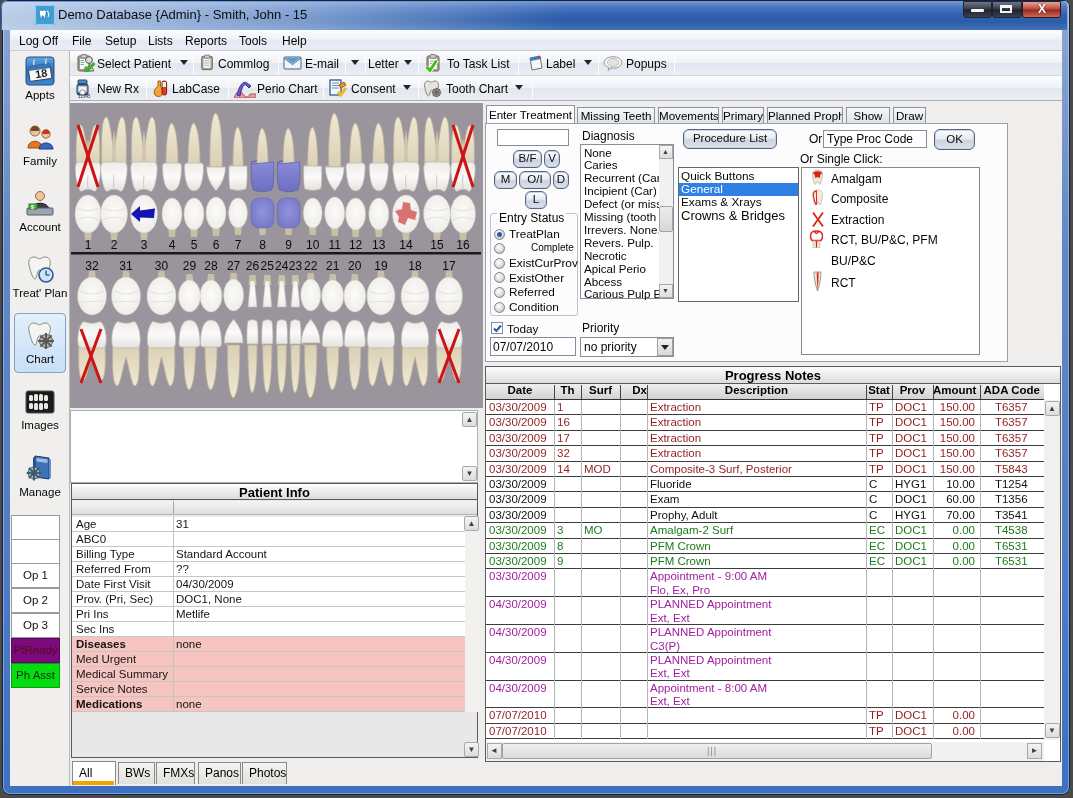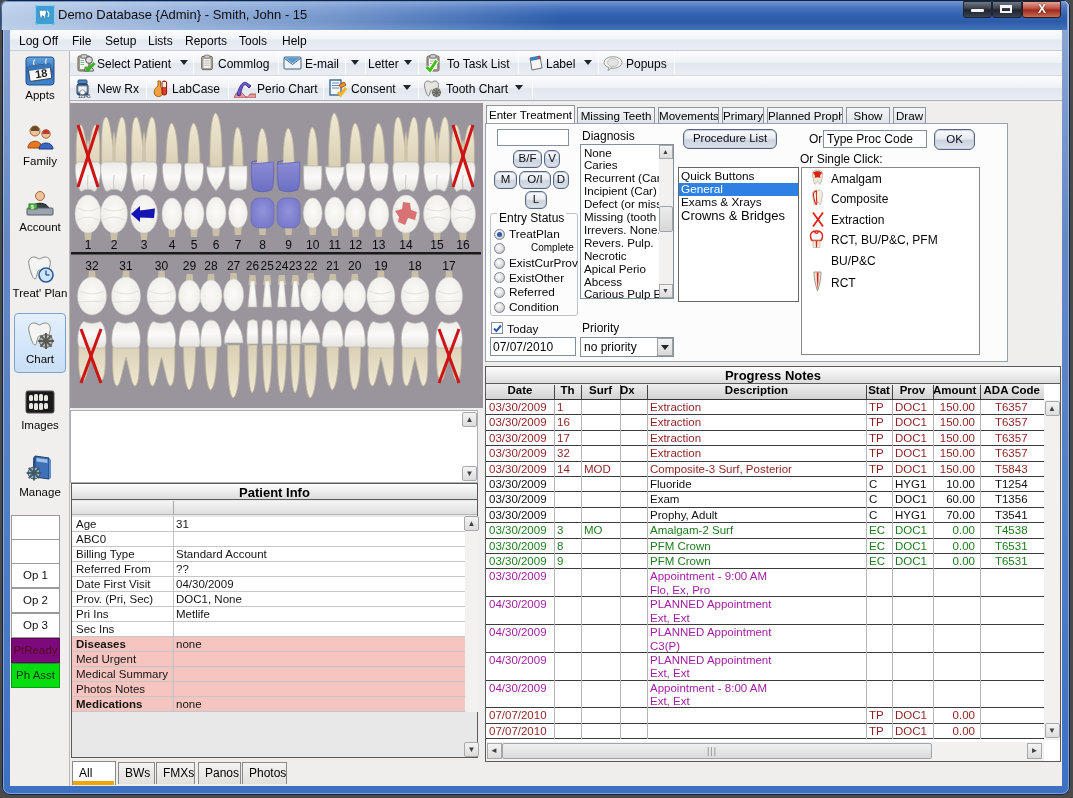--- a/index.html
+++ b/index.html
@@ -576,21 +576,21 @@
   </div>
 <div class="pirow pink" style="top:651.9499999999996px">
     <span class="lab" style="">Med Urgent</span>
     <span class="val"></span>
   </div>
 <div class="pirow pink" style="top:666.9999999999995px">
     <span class="lab" style="">Medical Summary</span>
     <span class="val"></span>
   </div>
 <div class="pirow pink" style="top:682.0499999999995px">
-    <span class="lab" style="">Photos Notes</span>
+    <span class="lab" style="">Service Notes</span>
     <span class="val"></span>
   </div>
 <div class="pirow pink" style="top:697.0999999999995px">
     <span class="lab" style="font-weight:bold;">Medications</span>
     <span class="val">none</span>
   </div>
 <div style="left:173px;top:516px;width:1px;height:196px;position:absolute;background:#c2c2c2"></div>
 <div style="left:464.5px;top:516px;width:14px;height:196px;position:absolute;background:#f2f1f0"></div>
 <div class="scrollbtn" style="left:464px;top:516px">▲</div>
 <div class="scrollbtn" style="left:464px;top:742px">▼</div>
@@ -700,21 +700,21 @@
     <path d="M2,1 L9,1 C9,6 8,13 5.5,20 C3,13 2,6 2,1 Z" fill="#efe9dc" stroke="#8a8270" stroke-width="0.8"></path>
 <path d="M4.8,1.5 L6.6,1.5 C6.6,7 6.3,13 5.7,18.5 C5,13 4.8,7 4.8,1.5 Z" fill="#dd2212"></path>
   </svg>
 <div style="left:831px;top:276px;font-size:12px;color:#060606;position:absolute">RCT</div>
 <div id="pnpanel"></div>
 <div id="pntitle">Progress Notes</div>
 <div id="pnheader">
     <div style="left:0px;top:0px;width:68px;text-align:center;position:absolute">Date</div>
     <div style="left:68px;top:0px;width:27px;text-align:center;position:absolute">Th</div>
     <div style="left:95px;top:0px;width:39px;text-align:center;position:absolute">Surf</div>
-    <div style="left:134px;top:0px;width:27px;text-align:left;position:absolute">Dx</div>
+    <div style="left:134px;top:0px;width:27px;text-align:right;position:absolute">Dx</div>
     <div style="left:161px;top:0px;width:219px;text-align:center;position:absolute">Description</div>
     <div style="left:380px;top:0px;width:26px;text-align:center;position:absolute">Stat</div>
     <div style="left:406px;top:0px;width:41px;text-align:center;position:absolute">Prov</div>
     <div style="left:447px;top:0px;width:47px;text-align:left;position:absolute">Amount</div>
     <div style="left:494px;top:0px;width:63.5px;text-align:center;position:absolute">ADA Code</div>
   </div>
 <div style="left:554px;top:385px;width:1px;height:14px;position:absolute;background:#444"></div>
 <div style="left:581px;top:385px;width:1px;height:14px;position:absolute;background:#444"></div>
 <div style="left:620px;top:385px;width:1px;height:14px;position:absolute;background:#444"></div>
 <div style="left:647px;top:385px;width:1px;height:14px;position:absolute;background:#444"></div>

